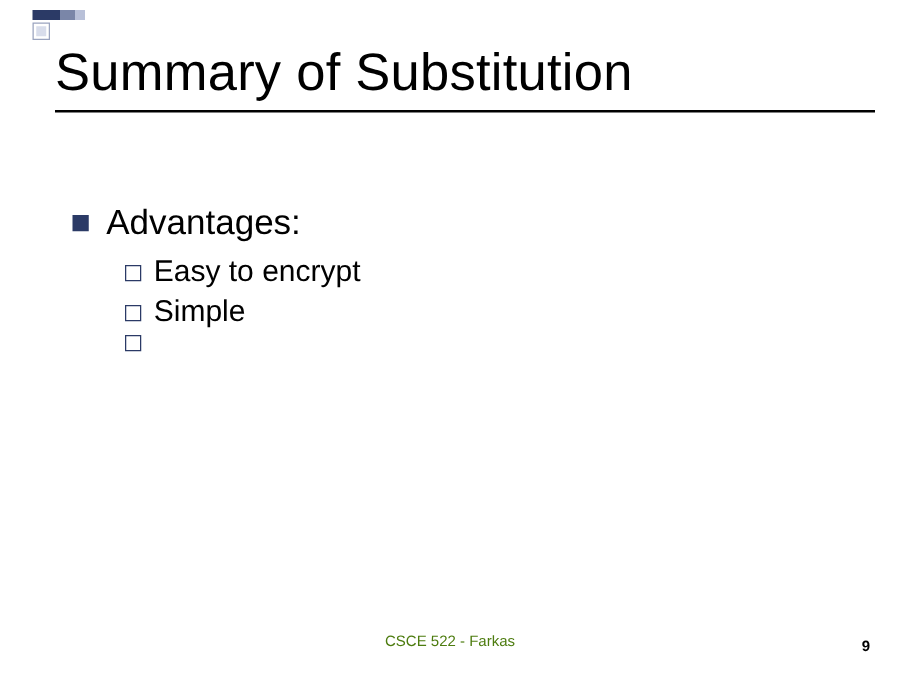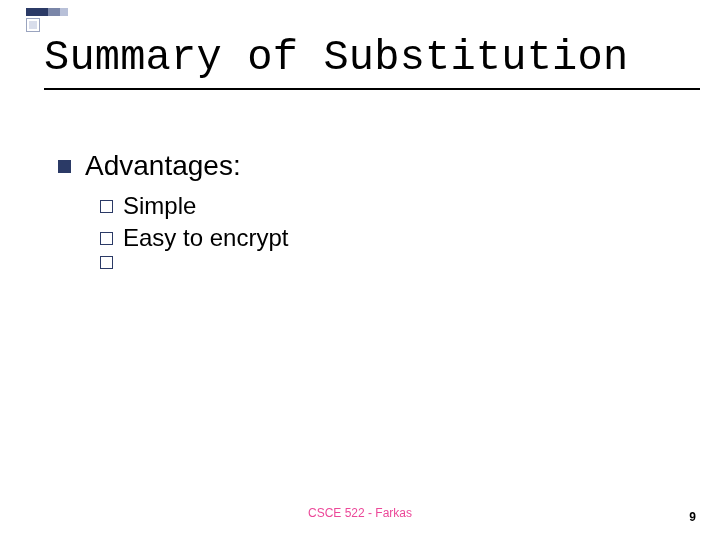--- a/index.html
+++ b/index.html
@@ -44,41 +44,40 @@
     left:2px; top:2px; right:2px; bottom:2px;
     background:#d8ddeb;
   }
   .title {
     position: absolute;
     left: 44px;
     top: 34px;
     font-size: 42px;
     font-weight: 400;
     letter-spacing: 0.2px;
-    font-family: Liberation Mono, monospace;
   }
   .underline {
     position: absolute;
     left: 44px;
     right: 20px;
     top: 88px;
     height: 2px;
     background: #000;
   }
   .content {
     position: absolute;
     left: 58px;
     top: 150px;
   }
   .l1 {
     display: flex;
     align-items: center;
     font-size: 28px;
     margin-bottom: 10px;
-    margin-top: 0;
+    margin-top: 12px;
   }
   .l1 .bullet {
     width: 13px; height: 13px;
     background:#2b3a66;
     margin-right: 14px;
     flex-shrink:0;
   }
   .l2 {
     display: flex;
     align-items: center;
@@ -91,21 +90,21 @@
     border: 1.5px solid #2b3a66;
     margin-right: 10px;
     flex-shrink:0;
   }
   .footer-center {
     position: absolute;
     bottom: 20px;
     left: 0; right: 0;
     text-align: center;
     font-size: 12px;
-    color: #ec4899;
+    color: #4d7c0f;
   }
   .footer-right {
     position: absolute;
     bottom: 16px;
     right: 24px;
     font-size: 12px;
     font-weight: bold;
     color: #000;
   }
 </style>
@@ -125,25 +124,25 @@
 <div class="underline"></div>
 
 <div class="content">
 
   <div class="l1">
     <span class="bullet"></span>
     <span>Advantages:</span>
   </div>
   <div class="l2">
     <span class="bullet"></span>
-    <span>Simple</span>
+    <span>Easy to encrypt</span>
   </div>
   <div class="l2">
     <span class="bullet"></span>
-    <span>Easy to encrypt</span>
+    <span>Simple</span>
   </div>
 
   <div class="l2">
     <span class="bullet"></span>
   </div>
 
 </div>
 
 <div class="footer-center">CSCE 522 - Farkas</div>
 <div class="footer-right">9</div>

